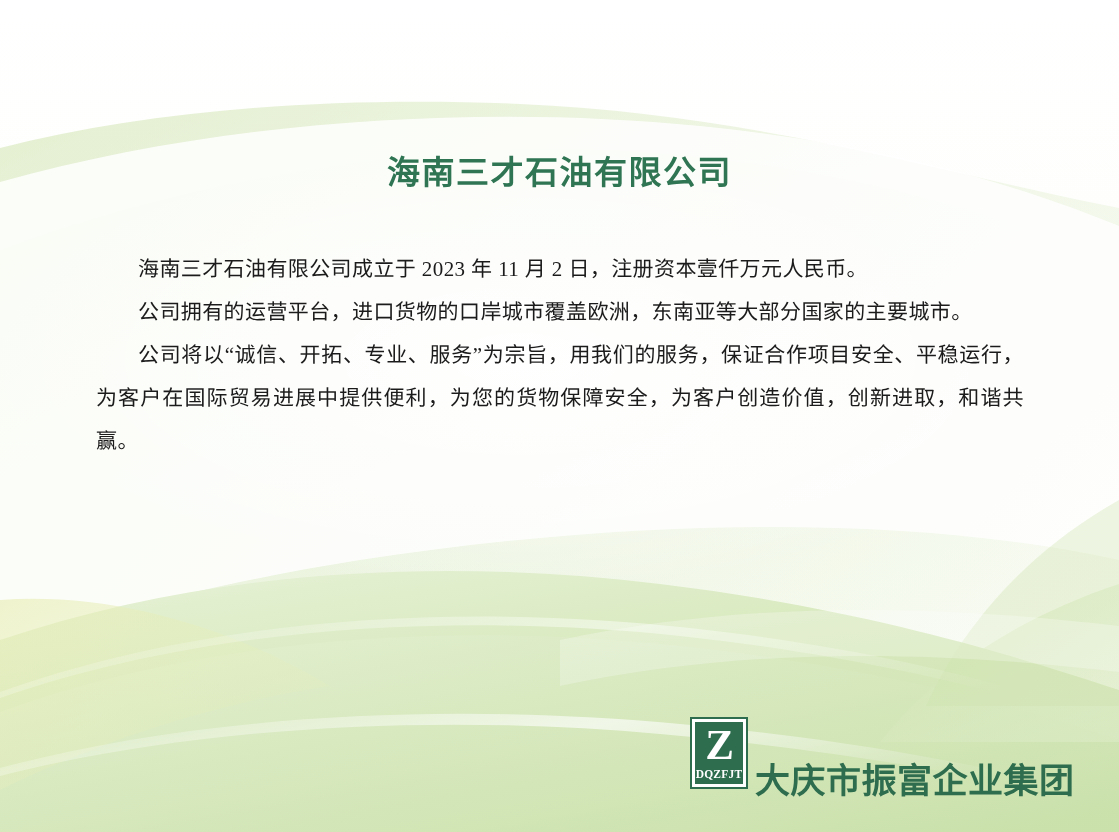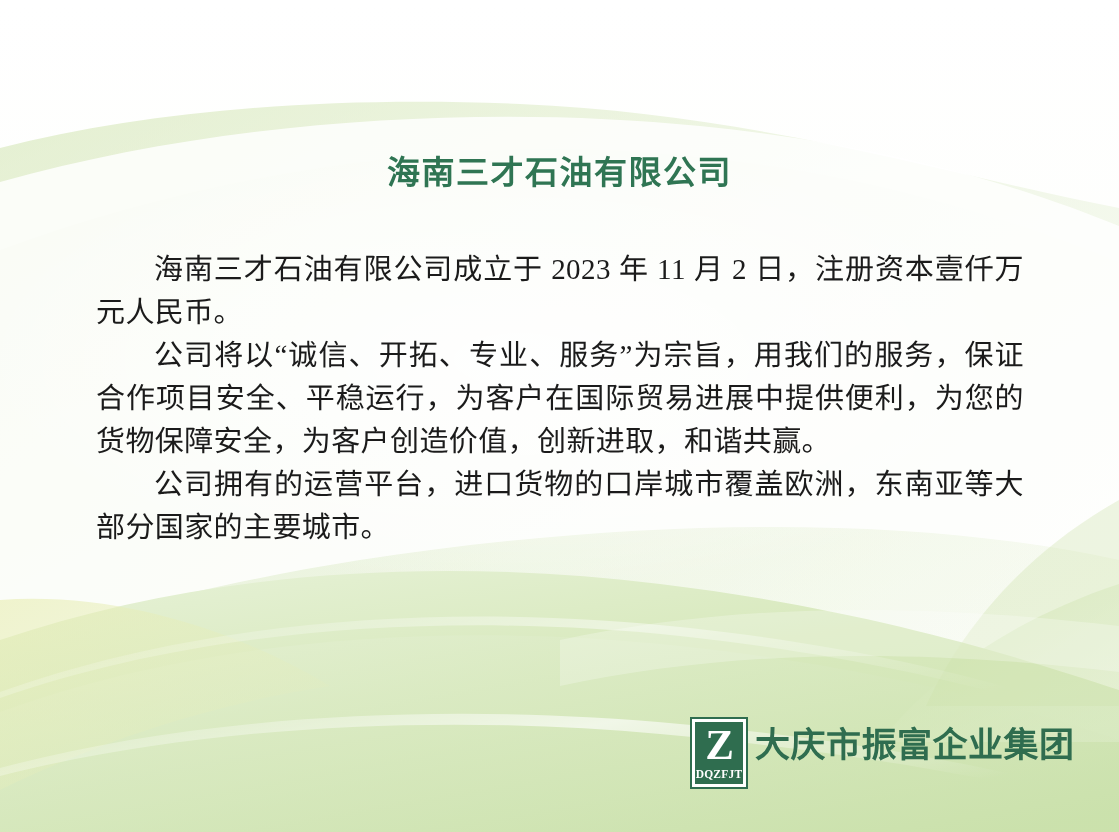--- a/index.html
+++ b/index.html
@@ -50,21 +50,21 @@
 
   .body-wrap {
     position: absolute;
     top: 248px;
     left: 96px;
     width: 928px;
   }
   .para {
     margin: 0 0 0 0;
     font-family: "Liberation Serif", "DejaVu Serif", serif;
-    font-size: 29px;
+    font-size: 21px;
     line-height: 43px;
     color: #1b1b1b;
     text-align: justify;
     text-justify: inter-ideograph;
     text-indent: 2em;
     letter-spacing: 0.4px;
   }
 
   
   .logo {
@@ -104,20 +104,21 @@
     font-size: 11.5px;
     line-height: 12px;
     color: #ffffff;
     letter-spacing: 0.2px;
   }
   .logo-text {
     display: flex;
     flex-direction: column;
     justify-content: flex-start;
     padding-top: 8px;
+    margin-top: 36px;
   }
   .logo-cn {
     font-family: "Liberation Sans", "DejaVu Sans", sans-serif;
     font-weight: bold;
     font-size: 35px;
     line-height: 38px;
     color: #2f6d4f;
     letter-spacing: 0.5px;
     white-space: nowrap;
   }
@@ -204,22 +205,22 @@
 
     <path d="M560,640 C720,606 900,600 1119,626 L1119,672 C900,646 720,652 560,686 Z" fill="#ffffff" opacity="0.25"></path>
   </svg>
 
   <div class="title-wrap">
     <h1 class="doc-title">海南三才石油有限公司</h1>
   </div>
 
   <div class="body-wrap">
     <p class="para">海南三才石油有限公司成立于 2023 年 11 月 2 日，注册资本壹仟万元人民币。</p>
+    <p class="para">公司拥有的运营平台，进口货物的口岸城市覆盖欧洲，东南亚等大部分国家的主要城市。</p>
     <p class="para">公司将以“诚信、开拓、专业、服务”为宗旨，用我们的服务，保证合作项目安全、平稳运行，为客户在国际贸易进展中提供便利，为您的货物保障安全，为客户创造价值，创新进取，和谐共赢。</p>
-    <p class="para">公司拥有的运营平台，进口货物的口岸城市覆盖欧洲，东南亚等大部分国家的主要城市。</p>
   </div>
 
   <div class="logo">
     <div class="logo-mark">
       <span class="logo-z">Z</span>
       <span class="logo-abbr">DQZFJT</span>
     </div>
     <div class="logo-text">
       <span class="logo-cn">大庆市振富企业集团</span>
     </div>

